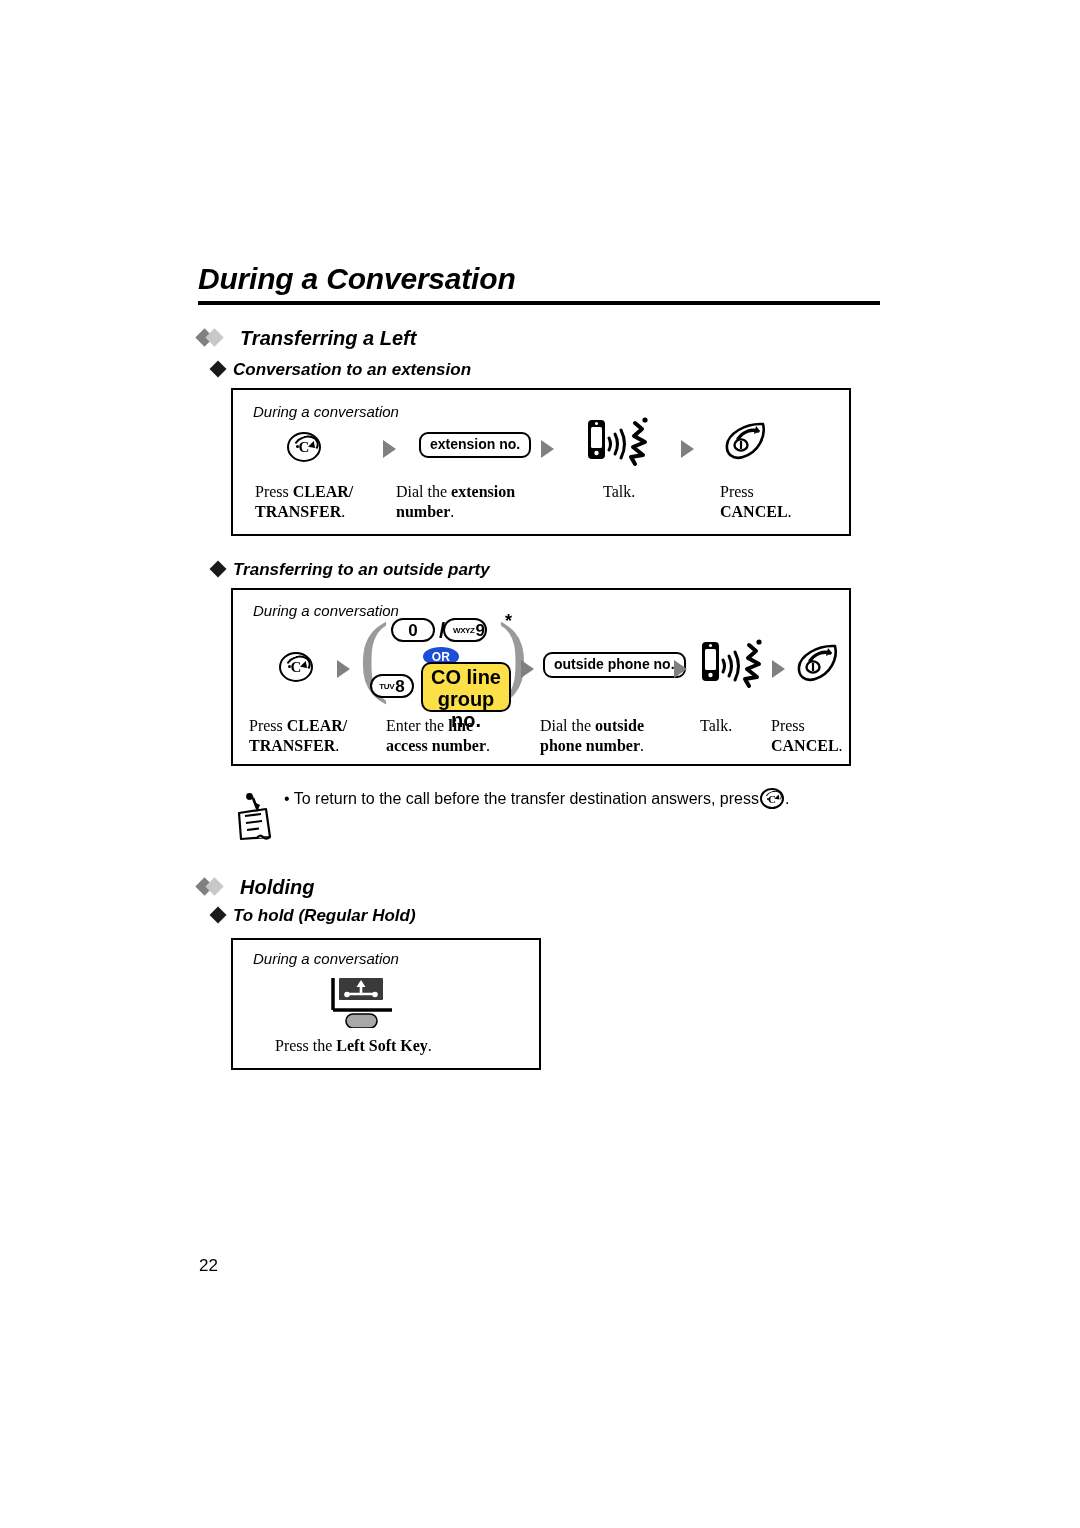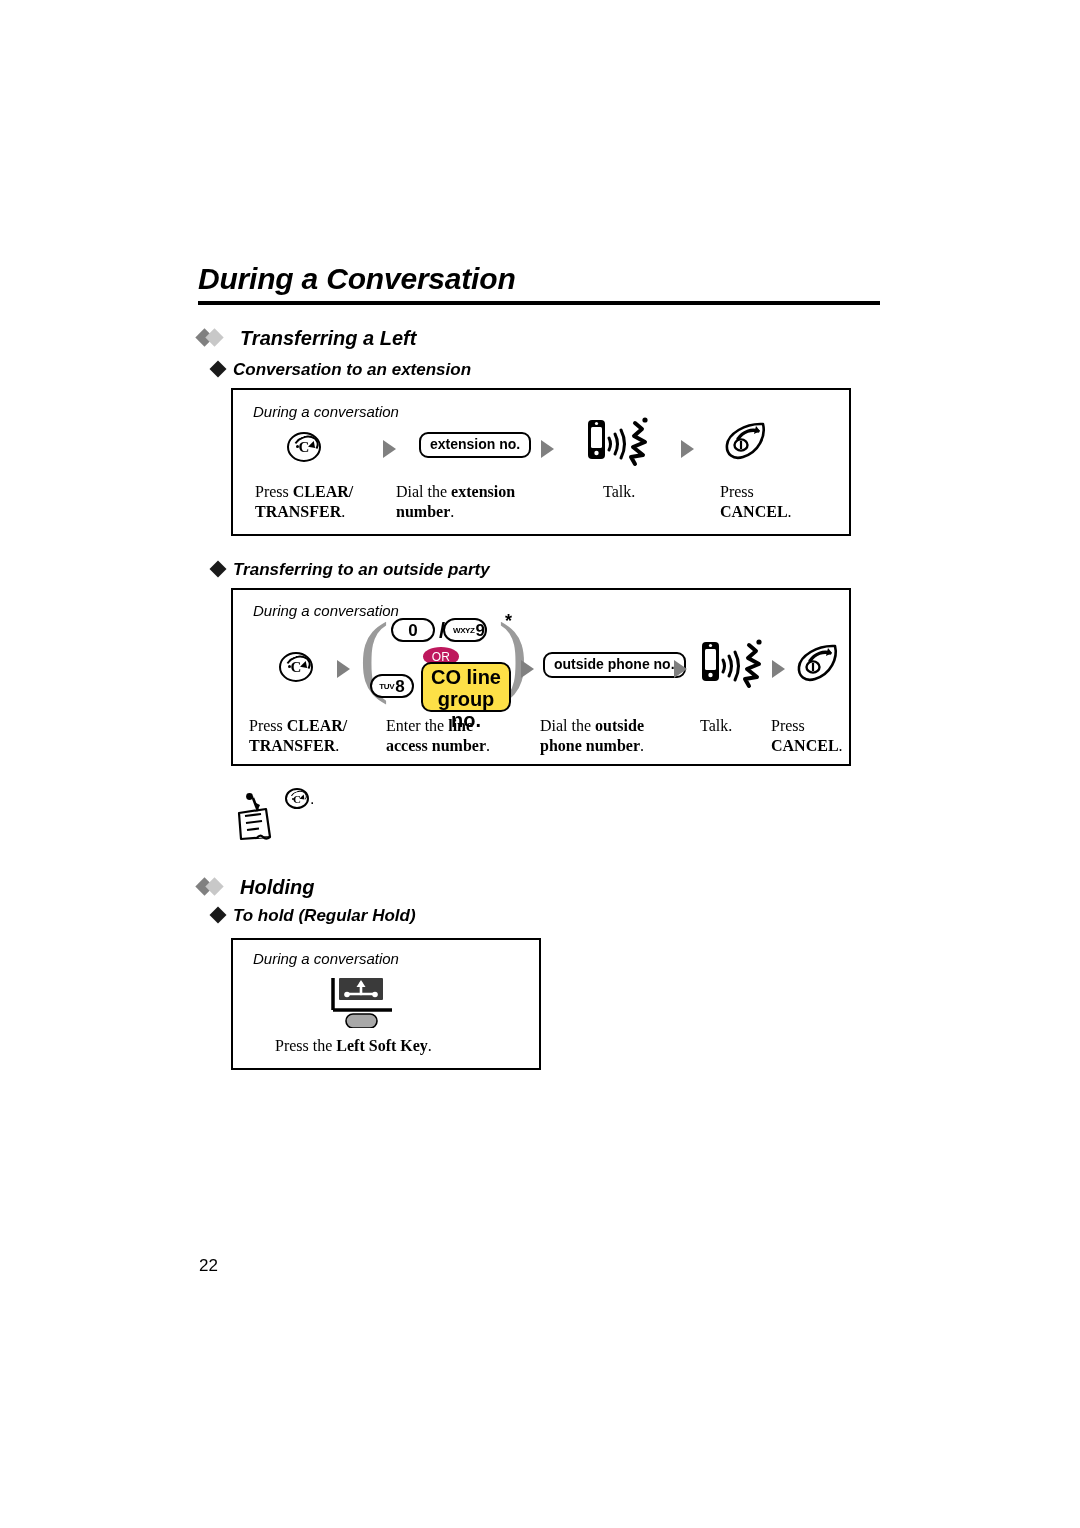--- a/index.html
+++ b/index.html
@@ -191,25 +191,25 @@
     font-weight: bold;
     letter-spacing: -0.4px;
     margin-right: 1px;
     position: relative;
     top: 1px;
   }
   .key .digit { font-size: 17px; font-weight: bold; }
 
   .or-badge {
     position: absolute;
-    background: #be185d;
+    background: #1d4ed8;
     color: #fff;
     border-radius: 50%/50%;
     font-size: 12px;
-    font-weight: normal;
+    font-weight: bold;
     letter-spacing: 0.3px;
     display: flex;
     align-items: center;
     justify-content: center;
   }
 
   .co-box {
     position: absolute;
     border: 2.5px solid #000;
     border-radius: 10px;
@@ -484,21 +484,21 @@
         <path d="M25 18 L20 5" stroke-width="2.6"></path>
         <path d="M20 5 L17 3" stroke-width="2.6"></path>
       </g>
       <circle cx="16.5" cy="3.5" r="3.4" fill="#000"></circle>
       <path d="M24.5 17.5 L21 9 L27 12 Z" fill="#000"></path>
     </svg>
   </div>
 
   <div class="note-text" style="left:284px; top:787px;">
     <div class="note-line" style="position:relative;">
-      <span class="inline-ct"><span class="ct-icon">
+      <span>• To return to the call before the transfer destination answers, press</span><span class="inline-ct"><span class="ct-icon">
             <span class="ct-arc"></span>
             <span class="ct-head"></span>
             <span class="ct-dot"></span>
             <span class="ct-c">C</span>
           </span></span><span>.</span>
     </div>
   </div>
 
   <div class="sec-h1" style="left:198px; top:876px;">
     <span class="dia-pair">

